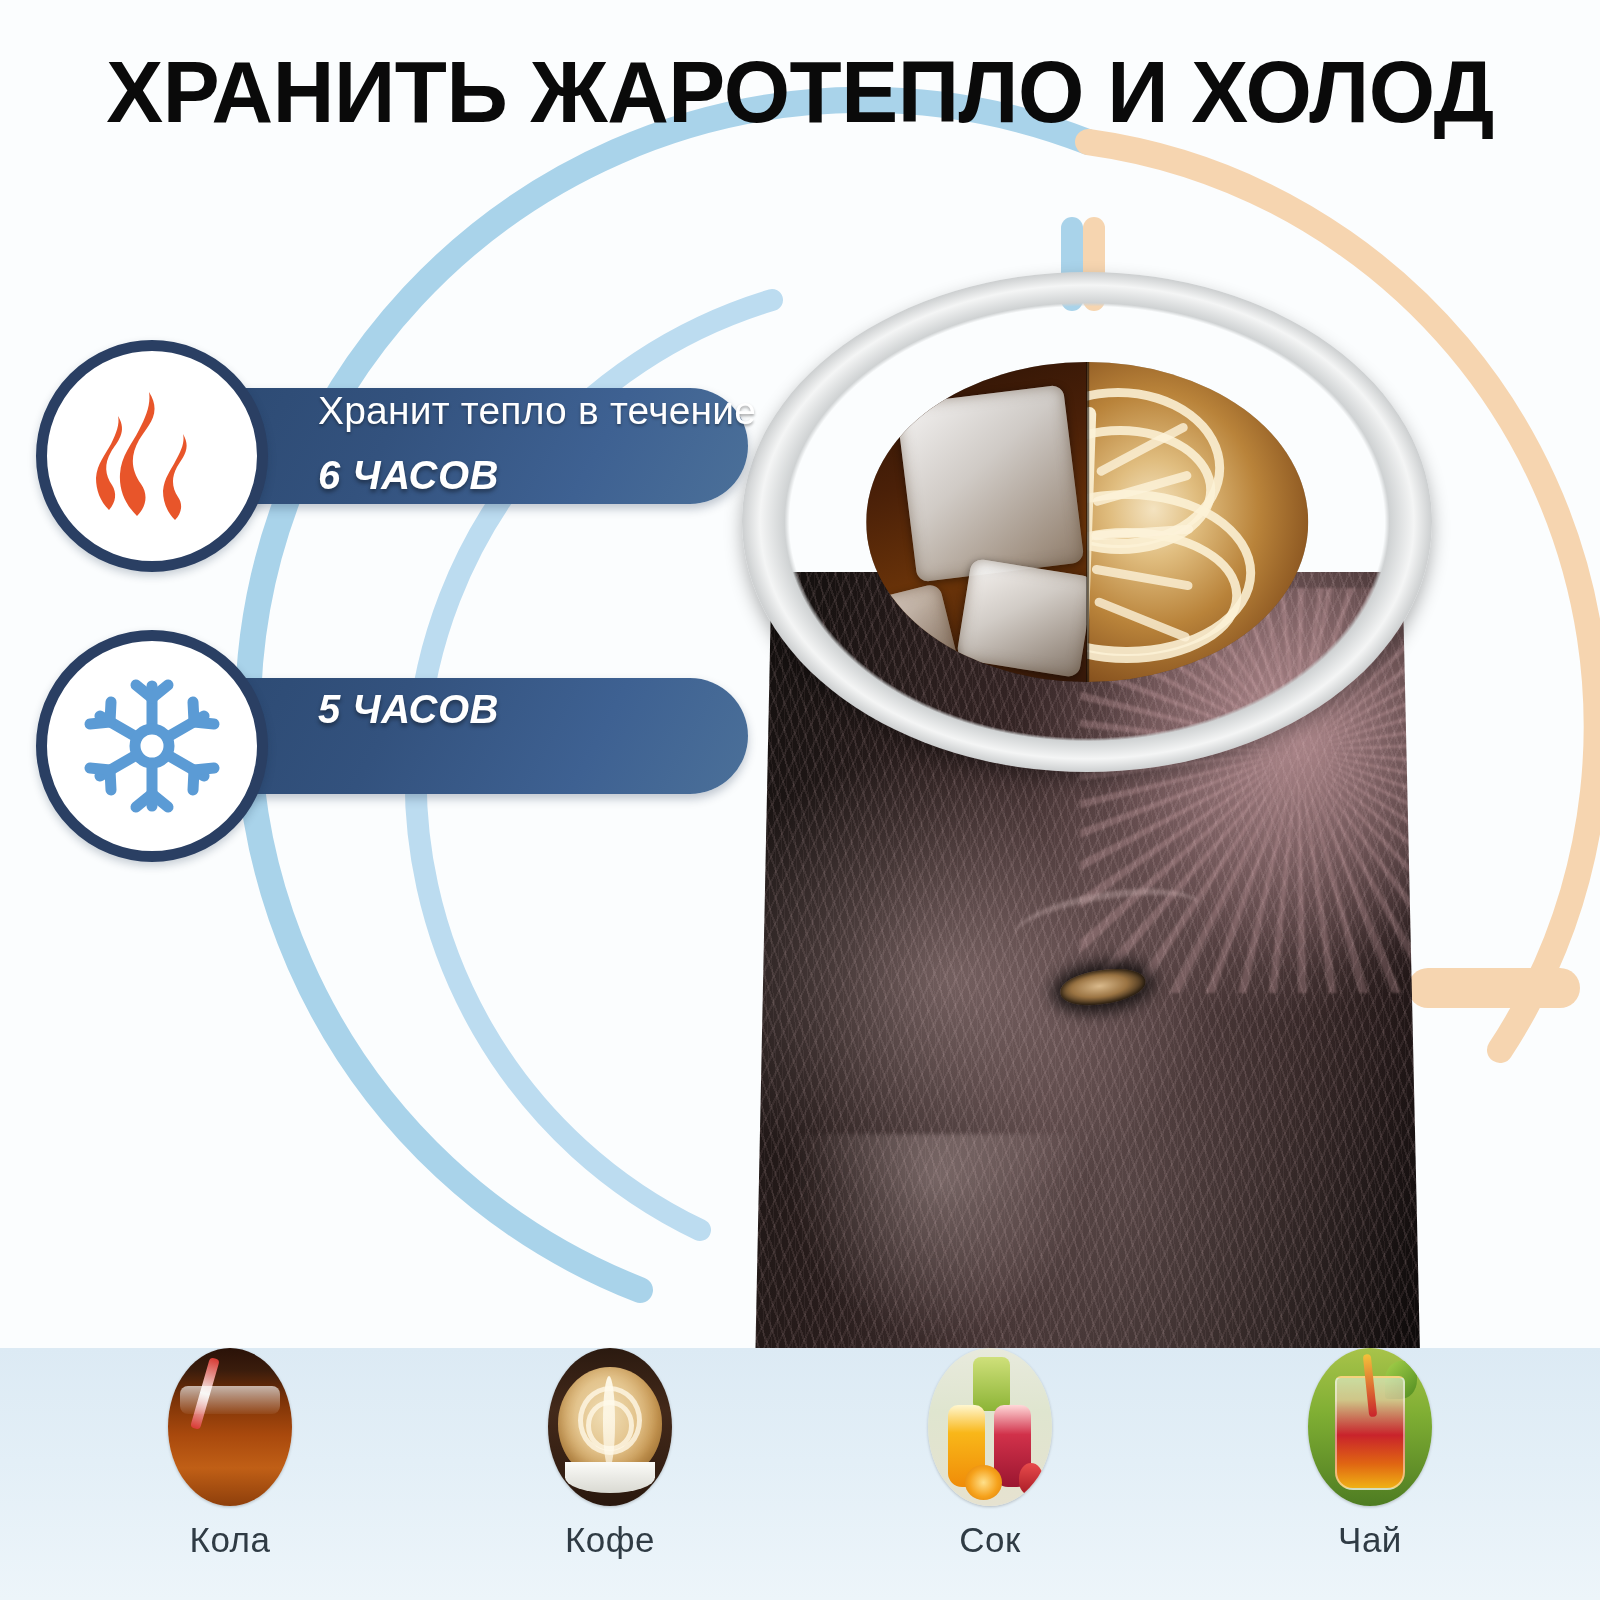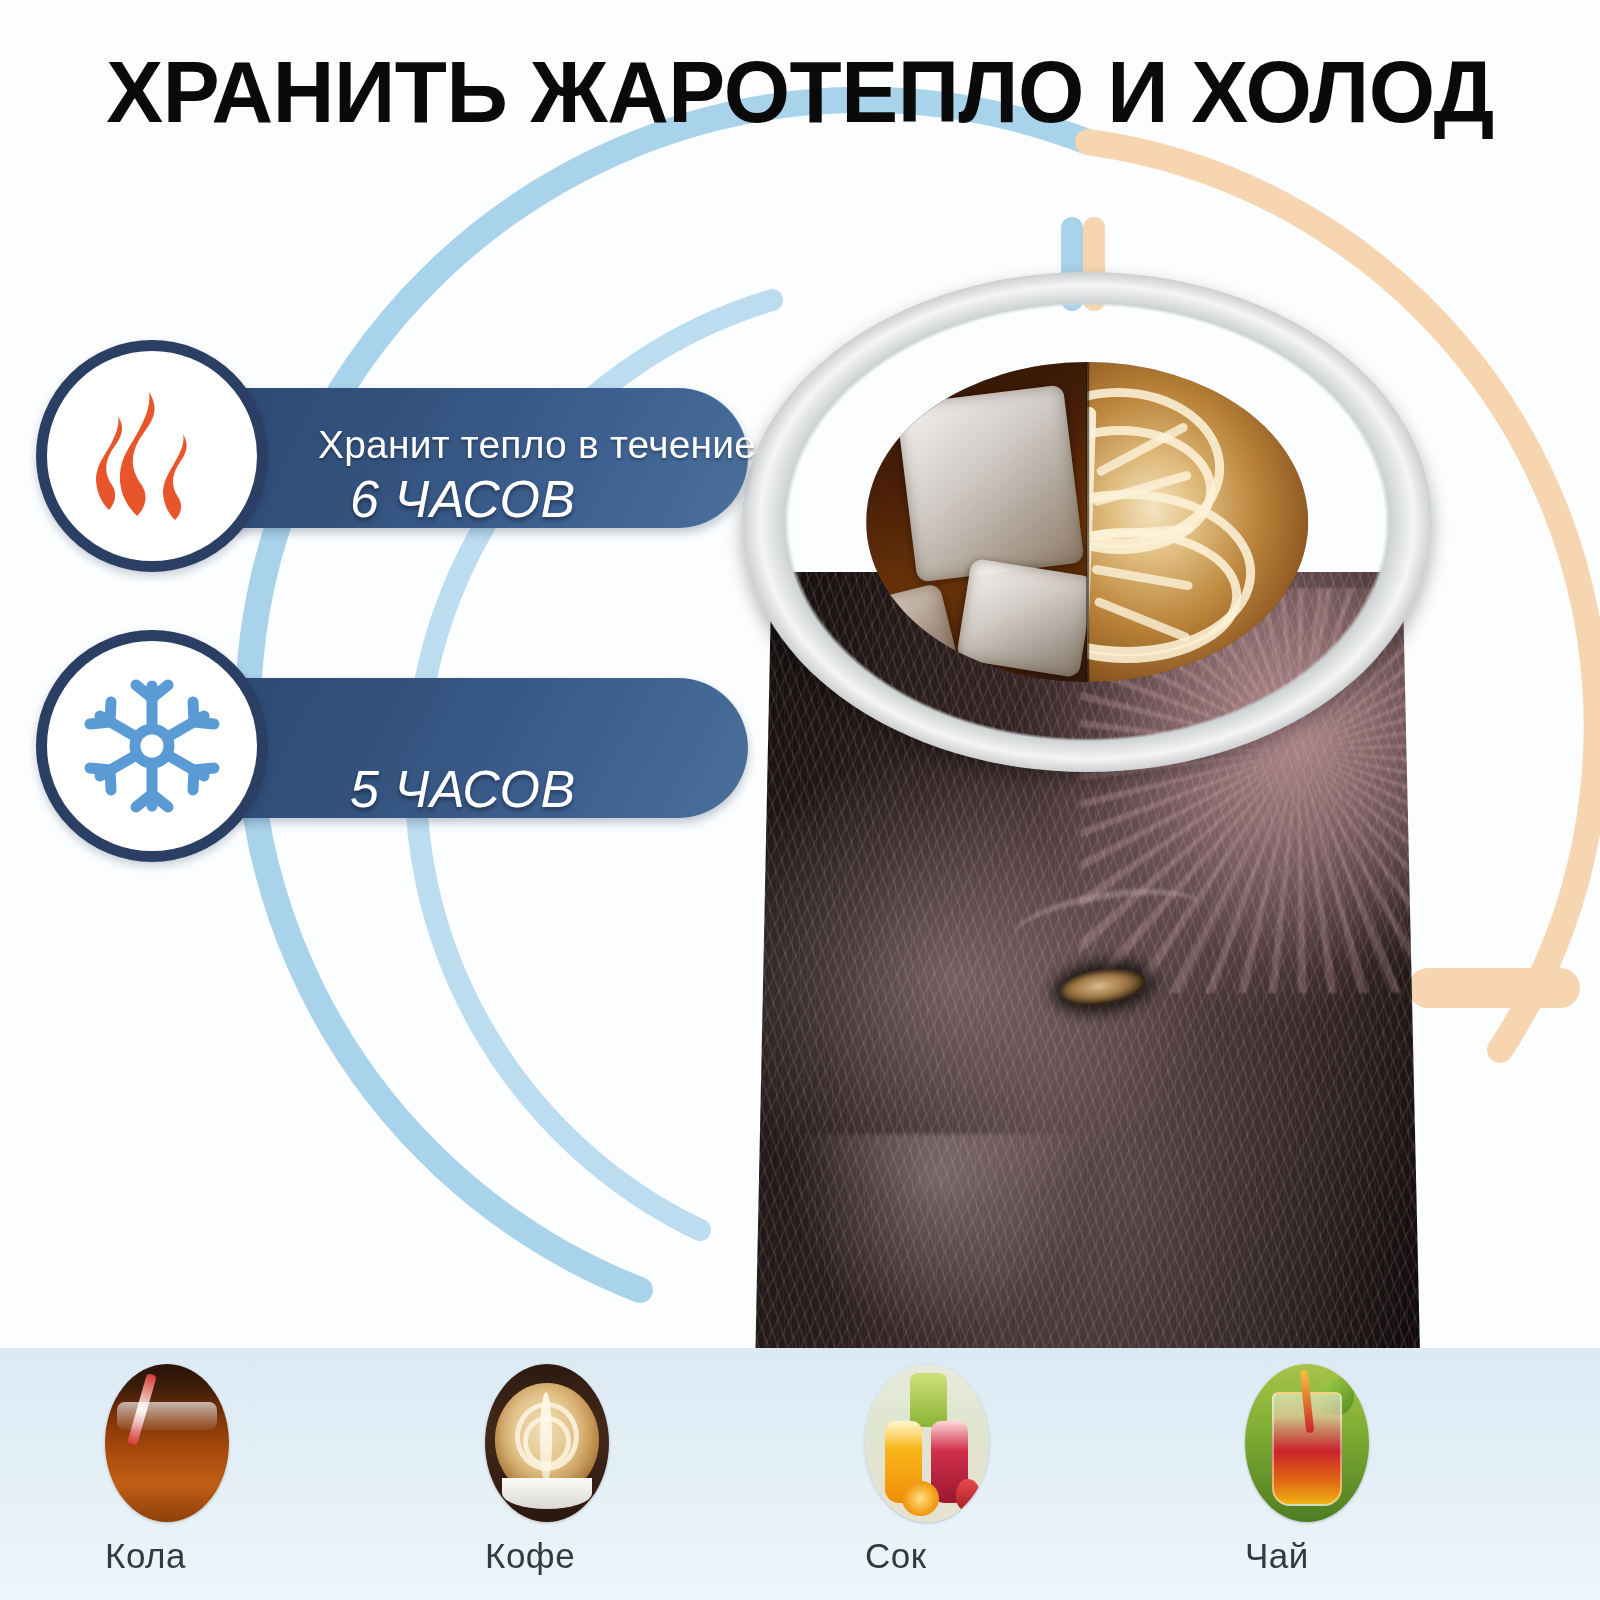--- a/index.html
+++ b/index.html
@@ -56,22 +56,22 @@
     z-index: 30;
     display: flex;
     align-items: flex-start;
     justify-content: space-around;
     padding: 0 40px;
   }
   .drink {
     width: 250px;
     display: flex;
     flex-direction: column;
-    align-items: flex-start;
-    padding-top: 16px;
+    align-items: center;
+    padding-top: 0;
   }
   .drink-oval {
     width: 124px;
     height: 158px;
     border-radius: 50% / 50%;
     overflow: hidden;
     position: relative;
     box-shadow: 0 1px 3px rgba(0,0,0,0.22);
   }
   .drink-oval .inner { position: absolute; inset: 0; }
@@ -218,50 +218,49 @@
     position: relative;
     height: 240px;
   }
   .feature-row + .feature-row { margin-top: 50px; }
 
   .pill {
     position: absolute;
     left: 134px;
     top: 48px;
     width: 578px;
-    height: 140px;
+    height: 116px;
     border-radius: 0 70px 70px 0;
     background: linear-gradient(115deg, #2c4a72 0%, #355685 40%, #41periodo 0%);
     background: linear-gradient(118deg, #2b4870 0%, #33527e 38%, #3e6192 72%, #4b7099 100%);
     box-shadow: 0 5px 10px rgba(20,40,70,0.25);
     display: flex;
     flex-direction: column;
-    justify-content: flex-end;
+    justify-content: space-between;
     padding-left: 148px;
   }
   .pill-title {
     font-size: 39px;
     line-height: 46px;
     font-weight: 400;
     color: #ffffff;
     letter-spacing: 0.2px;
     white-space: nowrap;
     text-shadow: 0 2px 3px rgba(0,0,0,.35);
   }
   .pill-value {
-    font-size: 52px;
+    font-size: 40px;
     line-height: 58px;
-    font-weight: 400;
+    font-weight: 700;
     font-style: italic;
     color: #ffffff;
     letter-spacing: 0.5px;
     white-space: nowrap;
     text-shadow: 0 3px 4px rgba(0,0,0,.4);
     margin-top: 2px;
-    margin-left: 32px;
   }
 
   .icon-circle {
     position: absolute;
     left: 0;
     top: 0;
     width: 232px;
     height: 232px;
     border-radius: 50%;
     background: #ffffff;

